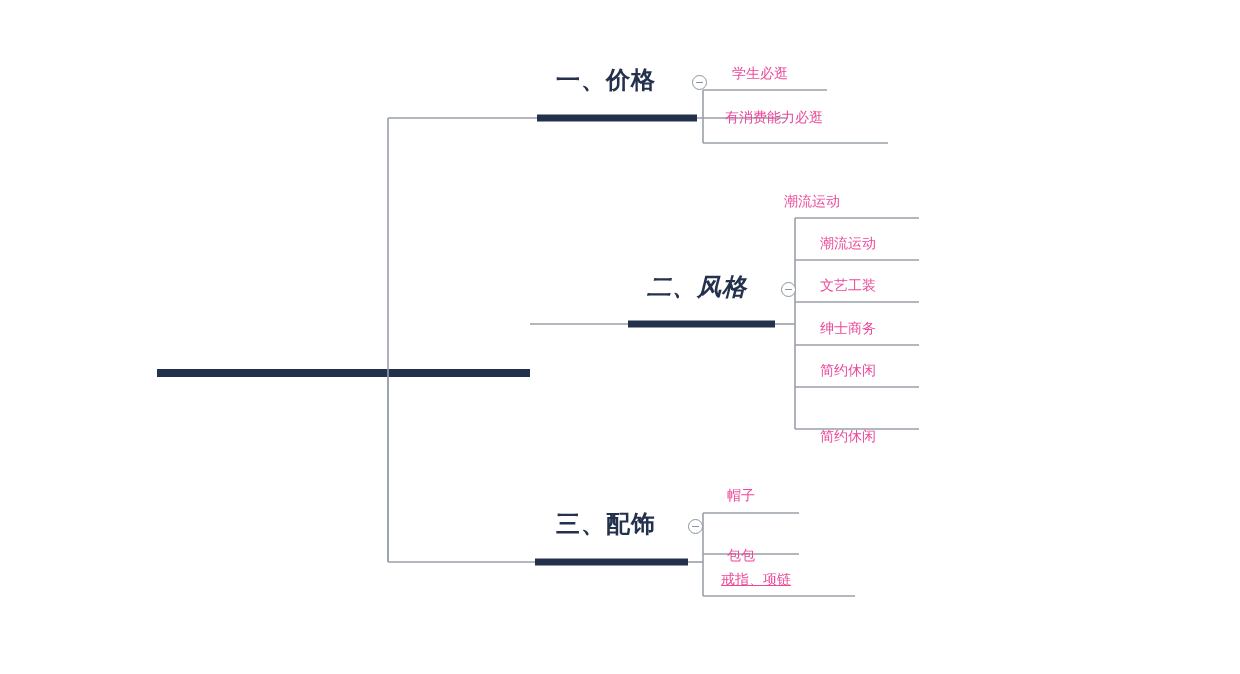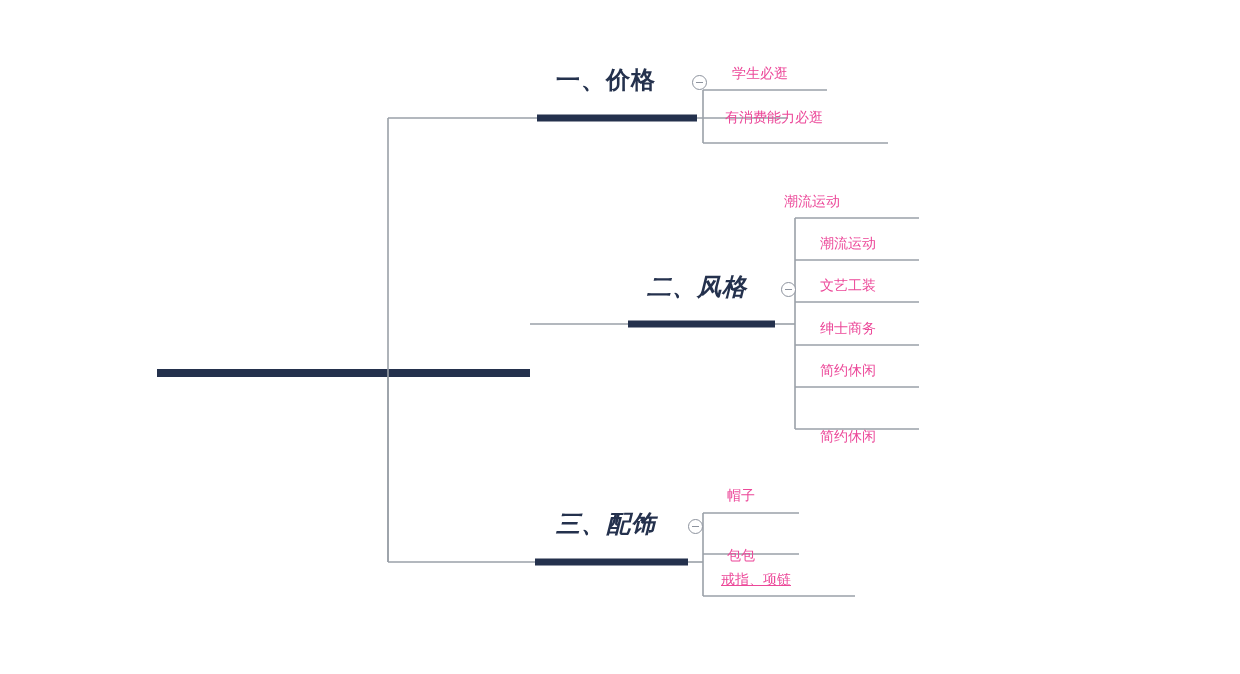--- a/index.html
+++ b/index.html
@@ -119,20 +119,20 @@
   <div class="node branch-label" style="left:647px; top:275px;font-style:italic;">二、风格</div>
   <div class="toggle" style="left:781px; top:282px;"></div>
 
   <div class="node leaf-label" style="left:784px; top:194px;">潮流运动</div>
   <div class="node leaf-label" style="left:820px; top:236px;">潮流运动</div>
   <div class="node leaf-label" style="left:820px; top:278px;">文艺工装</div>
   <div class="node leaf-label" style="left:820px; top:321px;text-align:center;">绅士商务</div>
   <div class="node leaf-label" style="left:820px; top:363px;">简约休闲</div>
   <div class="node leaf-label" style="left:820px; top:405px;margin-top:24px;">简约休闲</div>
 
-  <div class="node branch-label" style="left:556px; top:512px;font-style:italic;">三、配饰</div>
+  <div class="node branch-label" style="left:556px; top:512px;">三、配饰</div>
   <div class="toggle" style="left:688px; top:519px;"></div>
 
   <div class="node leaf-label" style="left:727px; top:489px;font-family:Liberation Mono, monospace;">帽子</div>
   <div class="node leaf-label" style="left:727px; top:548px;">包包</div>
   <div class="node leaf-label" style="left:721px; top:572px;text-decoration:underline;">戒指、项链</div>
 
 </div>
 
 </body></html>

